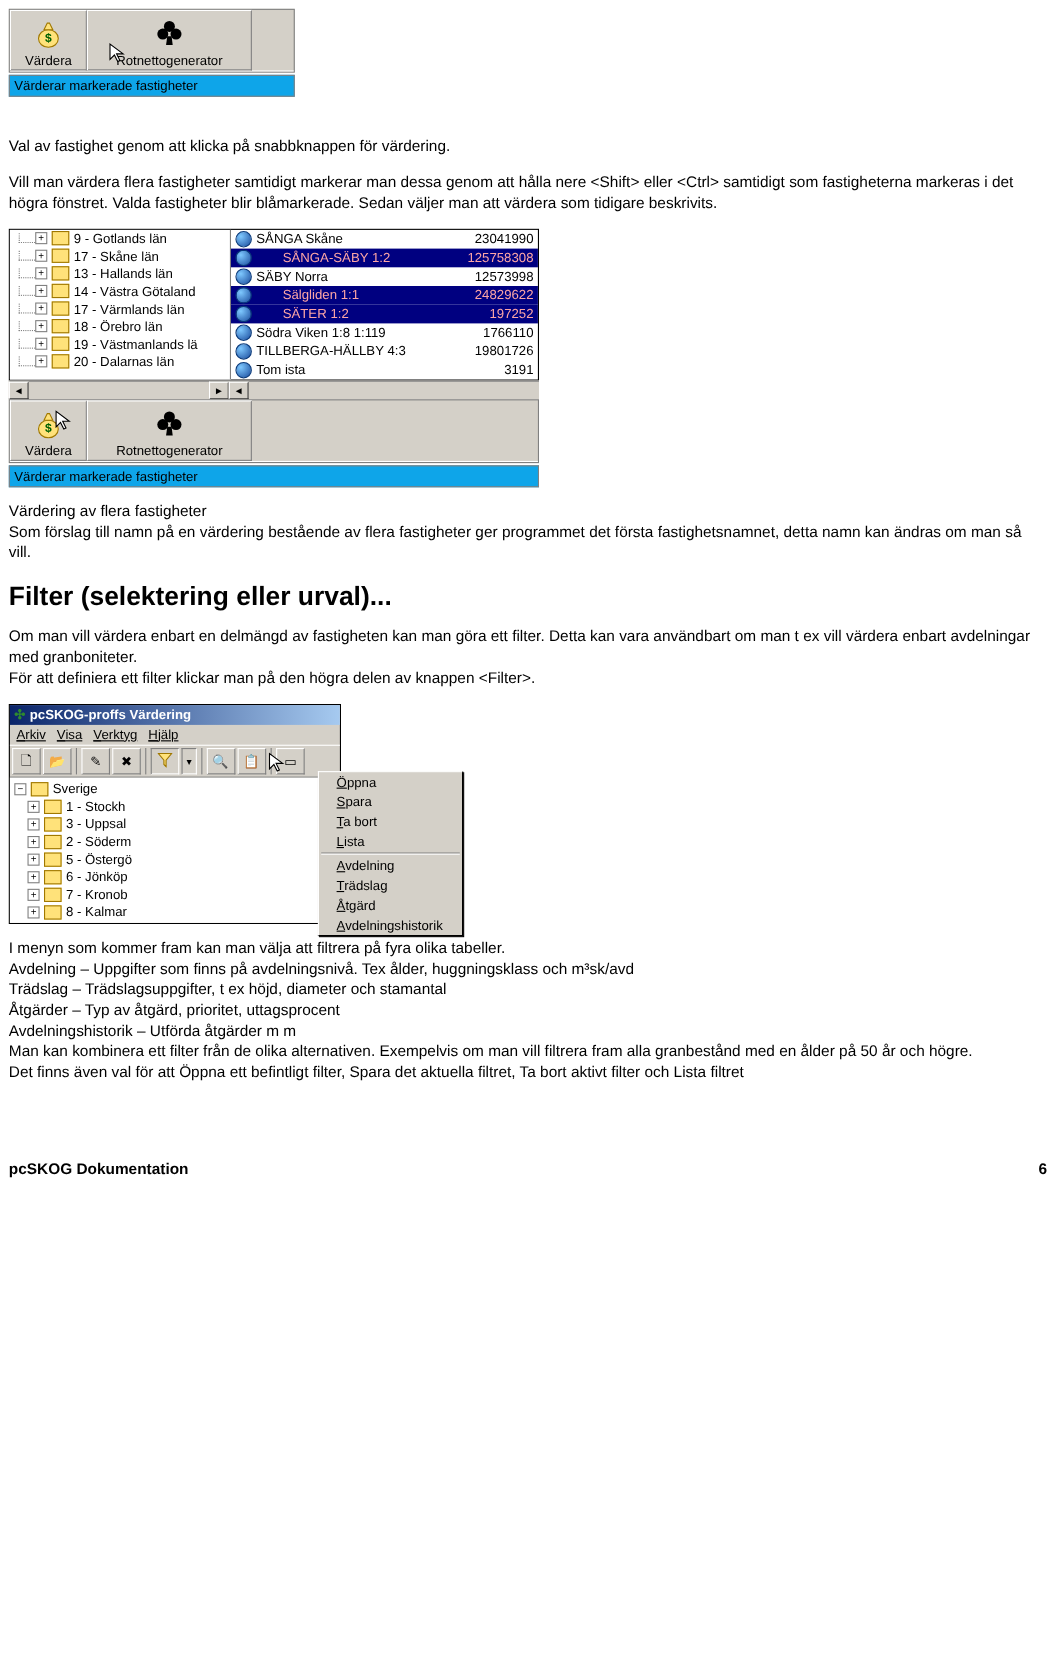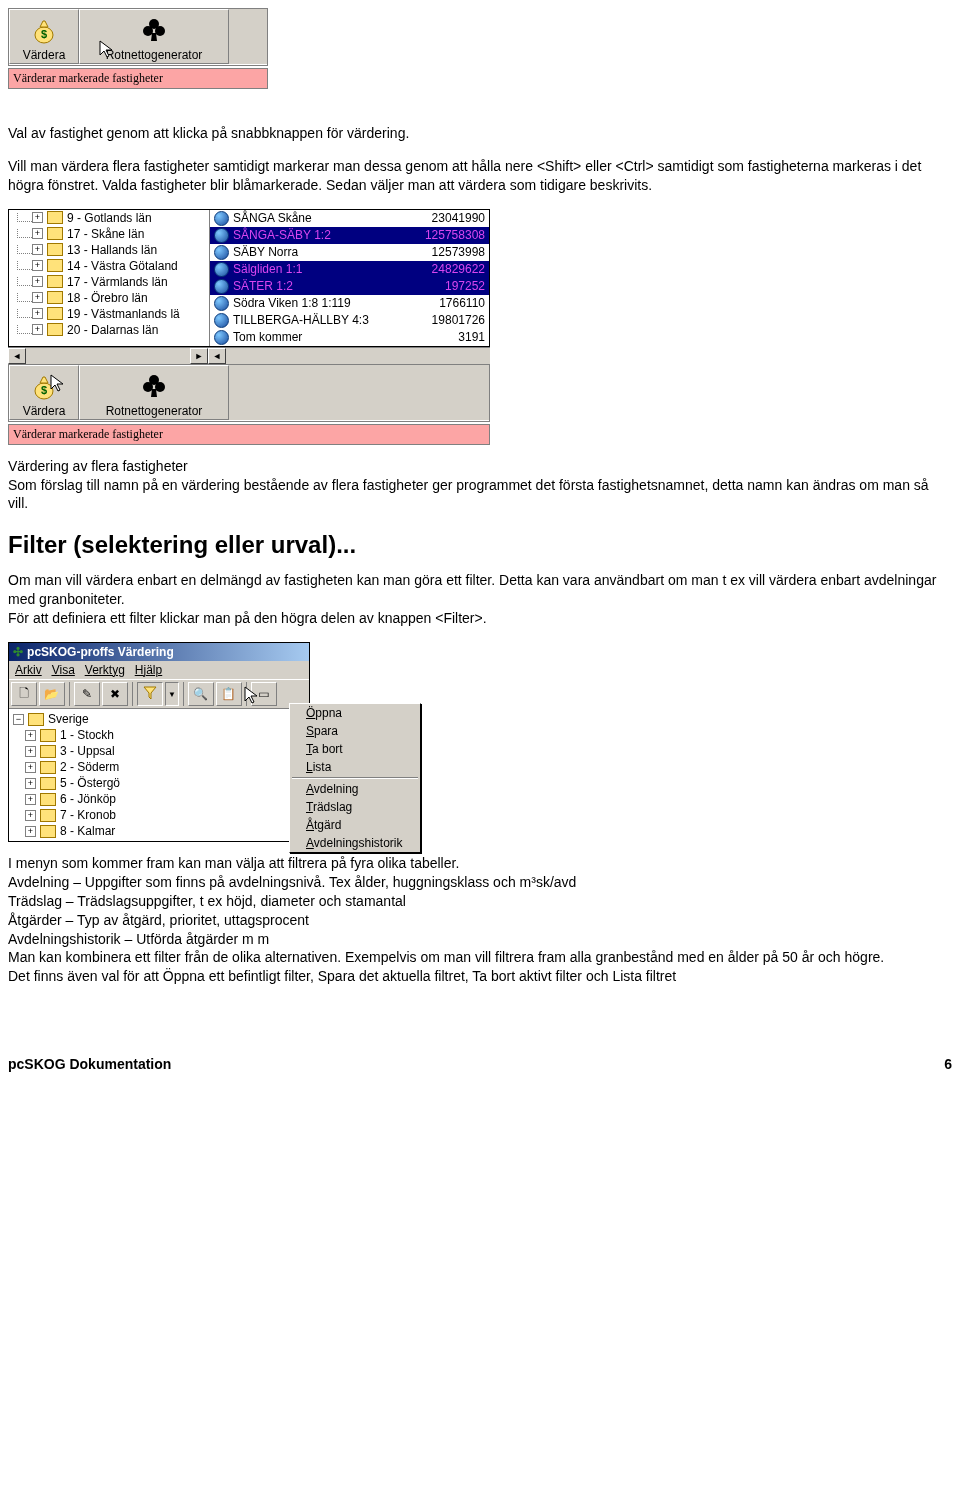--- a/index.html
+++ b/index.html
@@ -34,26 +34,25 @@
     cursor: pointer;
     min-width: 60px;
   }
   .tb-btn .ico {
     height: 36px;
     display: flex;
     align-items: center;
     justify-content: center;
   }
   .statusbar {
-    background: #fca5a5;
+    background: #0ea5e9;
     border-top: 1px solid #fff;
     padding: 2px 4px;
     font-size: 12px;
     border: 1px solid #808080;
-    font-family: Liberation Serif, serif;
   }
   p { margin: 12px 0 14px 0; line-height: 1.35; }
   h2 { font-size: 24px; font-weight: bold; margin: 18px 0 12px 0; }
 
   .app-panel {
     display: flex;
     border: 1px solid #000;
     background: #fff;
     width: 480px;
     font-size: 12px;
@@ -87,21 +86,21 @@
     margin-right: 4px;
   }
 
   .list-pane { flex: 1; }
   .list-row {
     display: flex;
     padding: 1px 4px;
     justify-content: space-between;
     align-items: center;
   }
-  .list-row.selected { background: #000080; color: #d946ef; }
+  .list-row.selected { background: #000080; color: #fca5a5; gap: 24px; }
   .list-row .globe {
     width: 13px; height: 13px;
     border-radius: 50%;
     background: radial-gradient(circle at 30% 30%, #7ec8ff, #1a4b9c);
     margin-right: 4px;
     flex-shrink: 0;
     border: 1px solid #0a3a7a;
   }
   .list-row .name { flex: 1; }
   .scrollbar {
@@ -340,21 +339,21 @@
           <span class="name">Södra Viken 1:8 1:119</span>
           <span>1766110</span>
         </div>
         <div class="list-row">
           <span class="globe"></span>
           <span class="name">TILLBERGA-HÄLLBY 4:3</span>
           <span>19801726</span>
         </div>
         <div class="list-row">
           <span class="globe"></span>
-          <span class="name">Tom kommer</span>
+          <span class="name">Tom ista</span>
           <span>3191</span>
         </div>
       </div>
   </div>
   <div style="width:482px;display:flex">
     <div class="scrollbar" style="width:200px">
       <div class="sb-arrow">◄</div>
       <div class="sb-track"></div>
       <div class="sb-arrow">►</div>
     </div>

